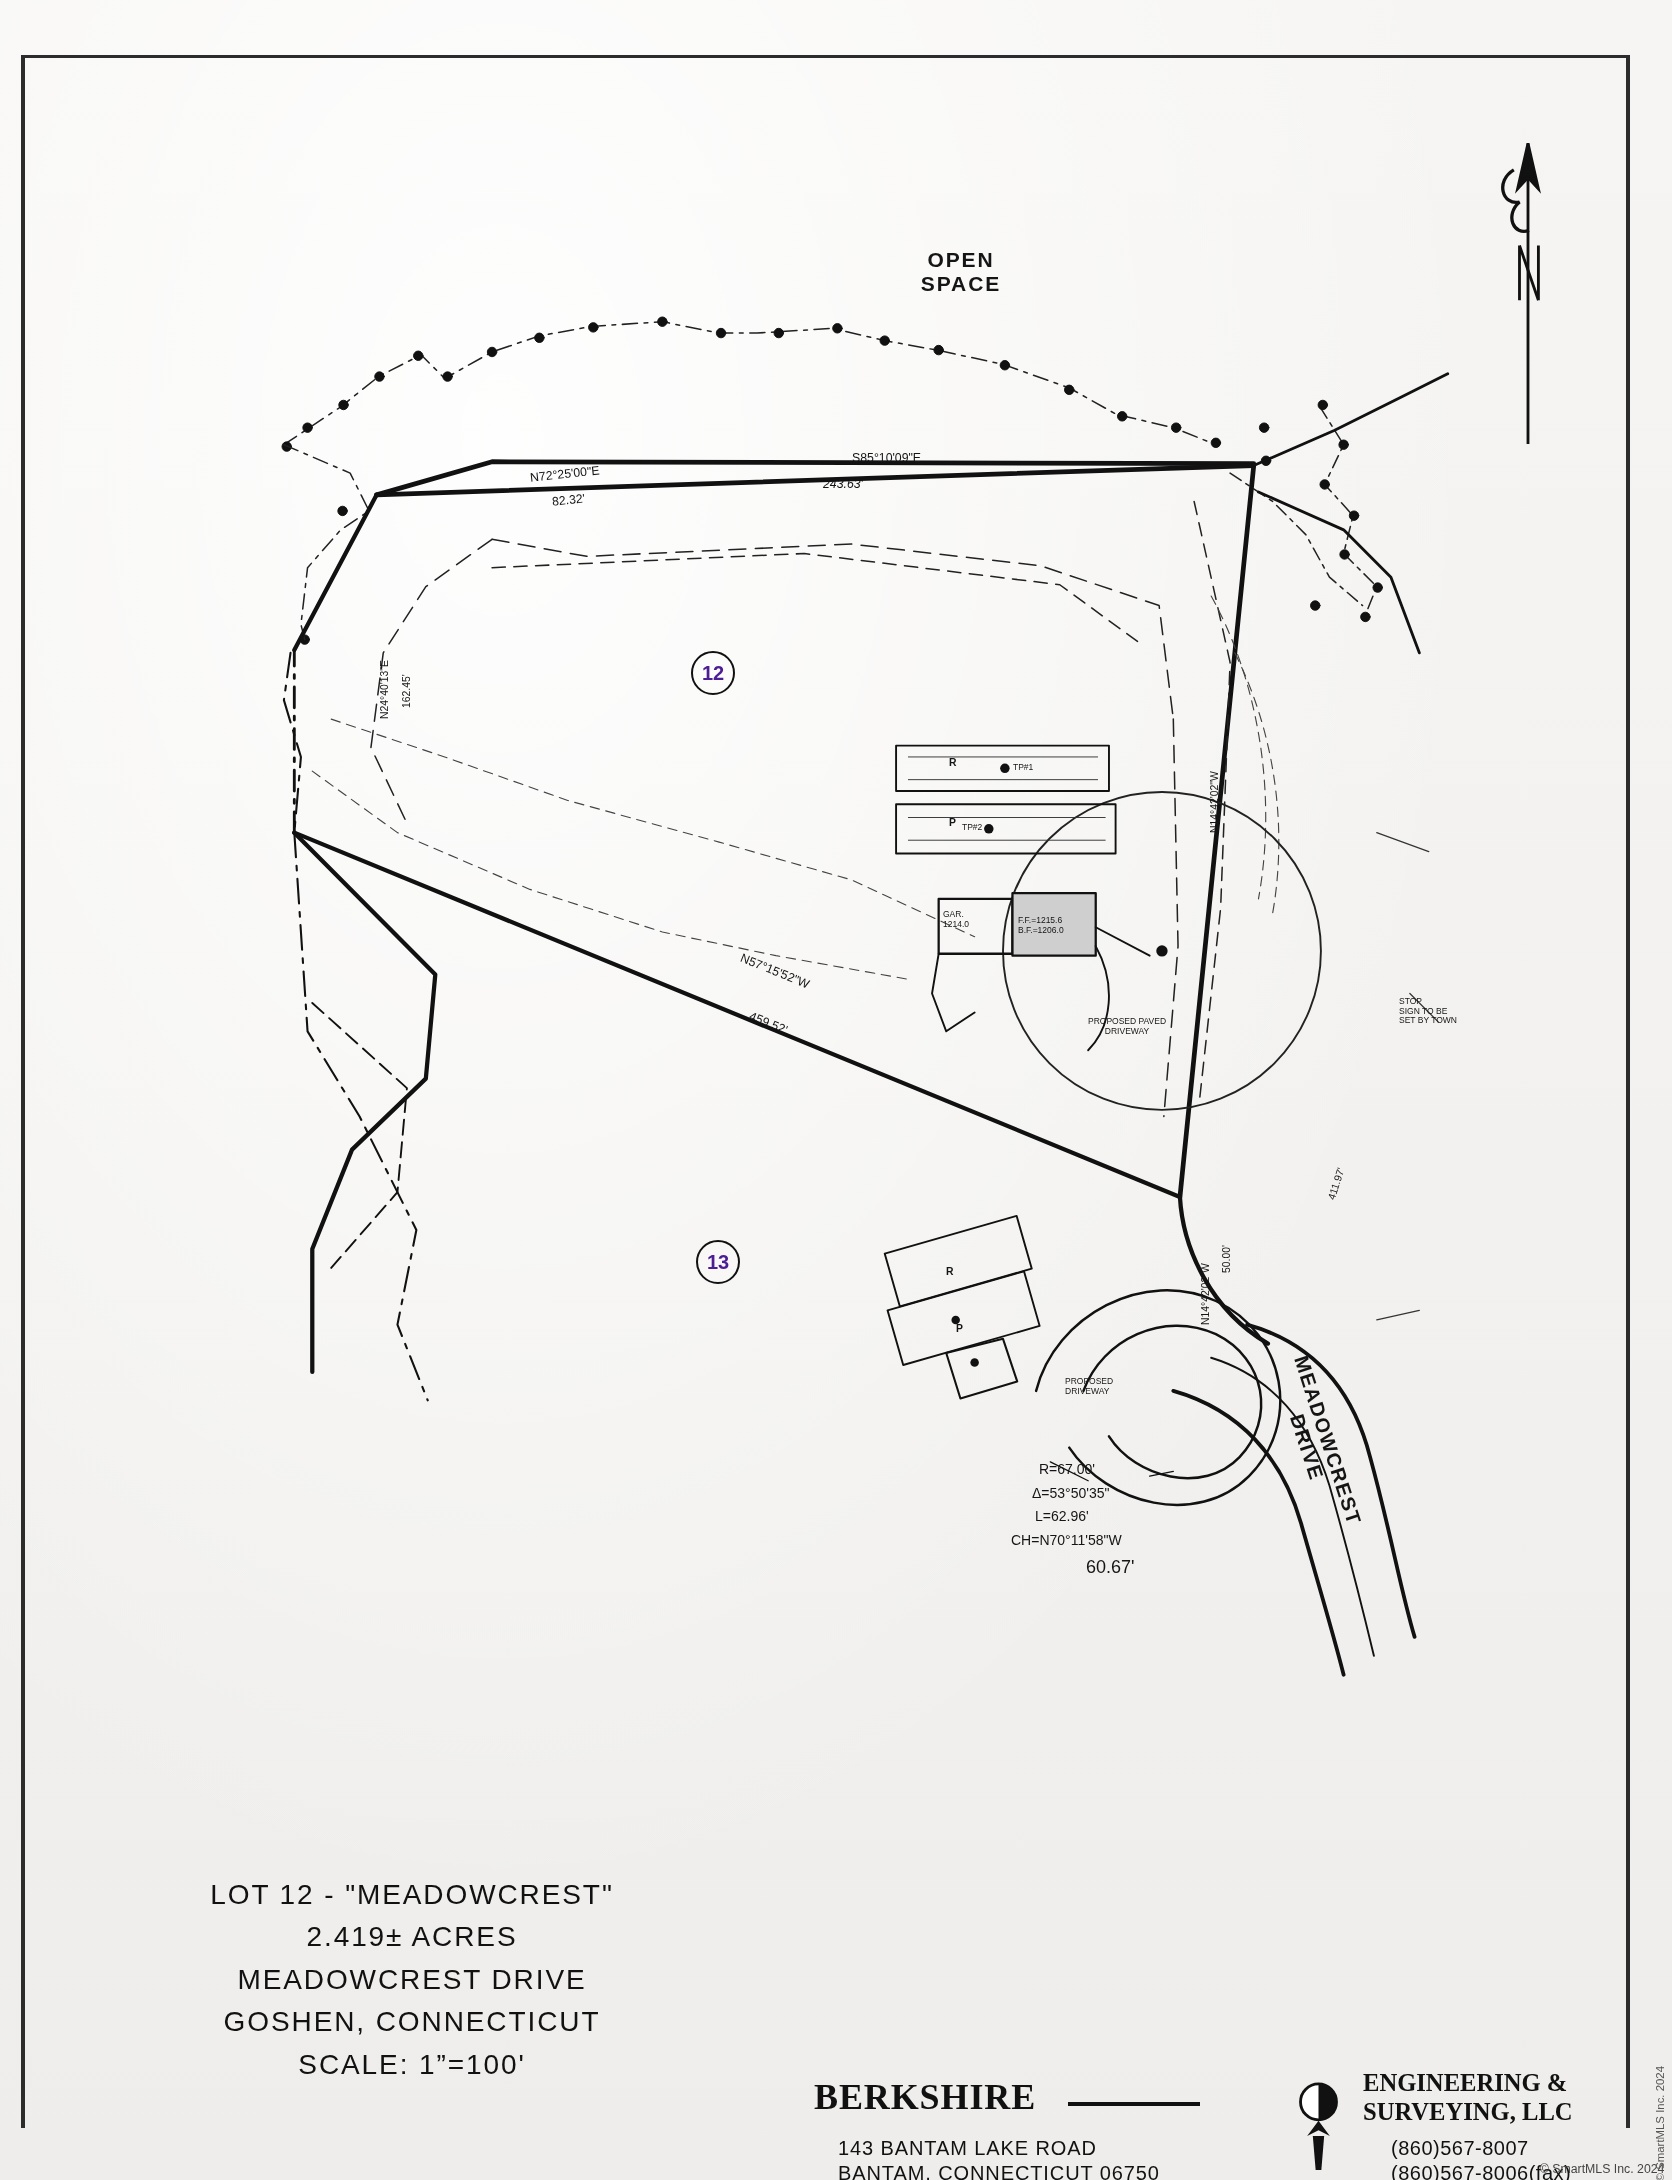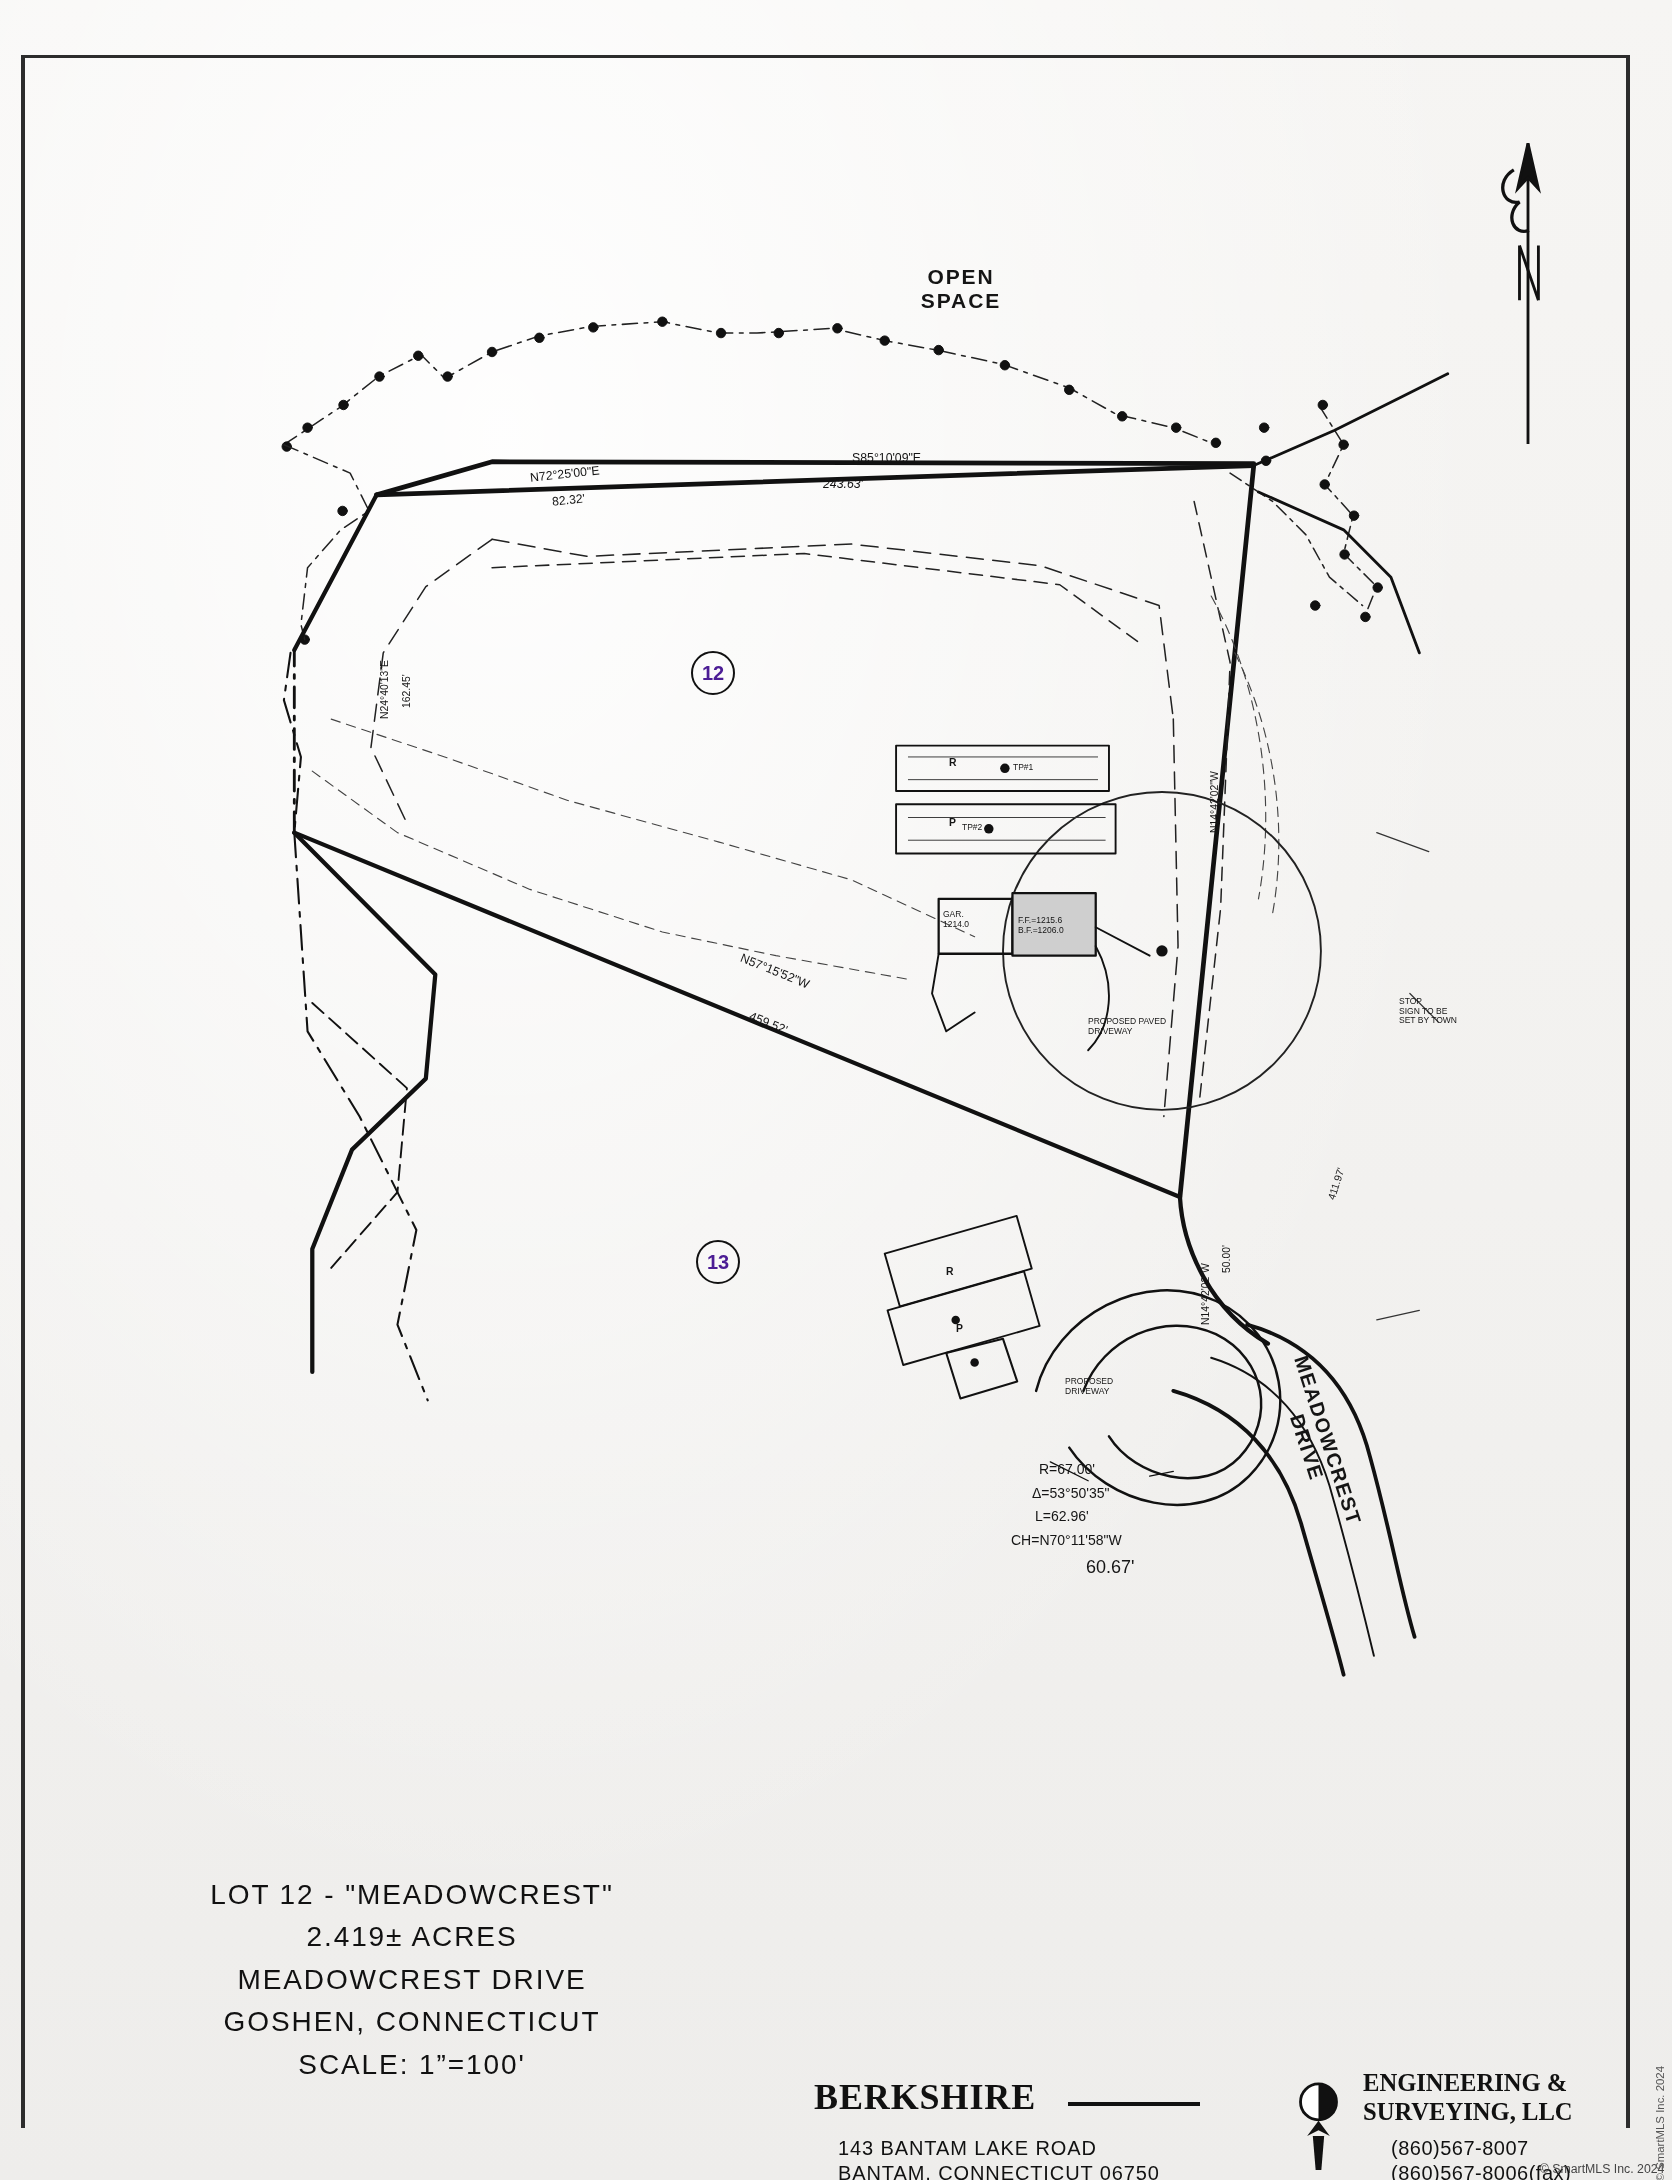--- a/index.html
+++ b/index.html
@@ -375,21 +375,21 @@
         <path d="M1455,1395 L1500,1385"></path>
       </g>
 
       <g stroke="#111" stroke-width="1.4">
         <path d="M1240,1555 L1215,1560"></path>
         <path d="M1110,1545 L1150,1565"></path>
       </g>
     </g>
   </svg>
 
-  <div class="mtext big" style="left:890px; top:265px; text-align:center; width:142px;">OPEN
+  <div class="mtext big" style="left:890px; top:248px; text-align:center; width:142px;">OPEN
 SPACE</div>
 
   <div class="lotnum" style="left:691px; top:651px;">12</div>
   <div class="lotnum" style="left:696px; top:1240px;">13</div>
 
   <div class="mtext med" style="left:530px; top:468px; transform:rotate(-6deg);">N72°25'00"E</div>
   <div class="mtext med" style="left:552px; top:494px; transform:rotate(-6deg);">82.32'</div>
 
   <div class="mtext med" style="left:852px; top:452px;">S85°10'09"E</div>
   <div class="mtext med" style="left:823px; top:478px;font-style:italic;">243.63'</div>
@@ -408,21 +408,21 @@
 
   <div class="mtext" style="left:1039px; top:1462px; font-size:14px;">R=67.00'</div>
   <div class="mtext" style="left:1032px; top:1486px; font-size:14px;">Δ=53°50'35"</div>
   <div class="mtext" style="left:1035px; top:1509px; font-size:14px;">L=62.96'</div>
   <div class="mtext" style="left:1011px; top:1533px; font-size:14px;">CH=N70°11'58"W</div>
   <div class="mtext" style="left:1086px; top:1557px; font-size:18px;">60.67'</div>
 
   <div class="mtext" style="left:1311px; top:1353px; font-size:20px; font-weight:bold; letter-spacing:1.4px; transform:rotate(72deg); transform-origin:left top; text-align:center;">MEADOWCREST
 DRIVE</div>
 
-  <div class="mtext tiny" style="left:1088px; top:1017px; text-align:left;">PROPOSED PAVED
+  <div class="mtext tiny" style="left:1088px; top:1017px; text-align:center;">PROPOSED PAVED
 DRIVEWAY</div>
   <div class="mtext tiny" style="left:1065px; top:1377px; text-align:left;">PROPOSED
 DRIVEWAY</div>
   <div class="mtext tiny" style="left:1399px; top:997px;">STOP
 SIGN TO BE
 SET BY TOWN</div>
   <div class="mtext tiny" style="left:1018px; top:916px;">F.F.=1215.6
 B.F.=1206.0</div>
   <div class="mtext tiny" style="left:943px; top:910px;">GAR.
 1214.0</div>

